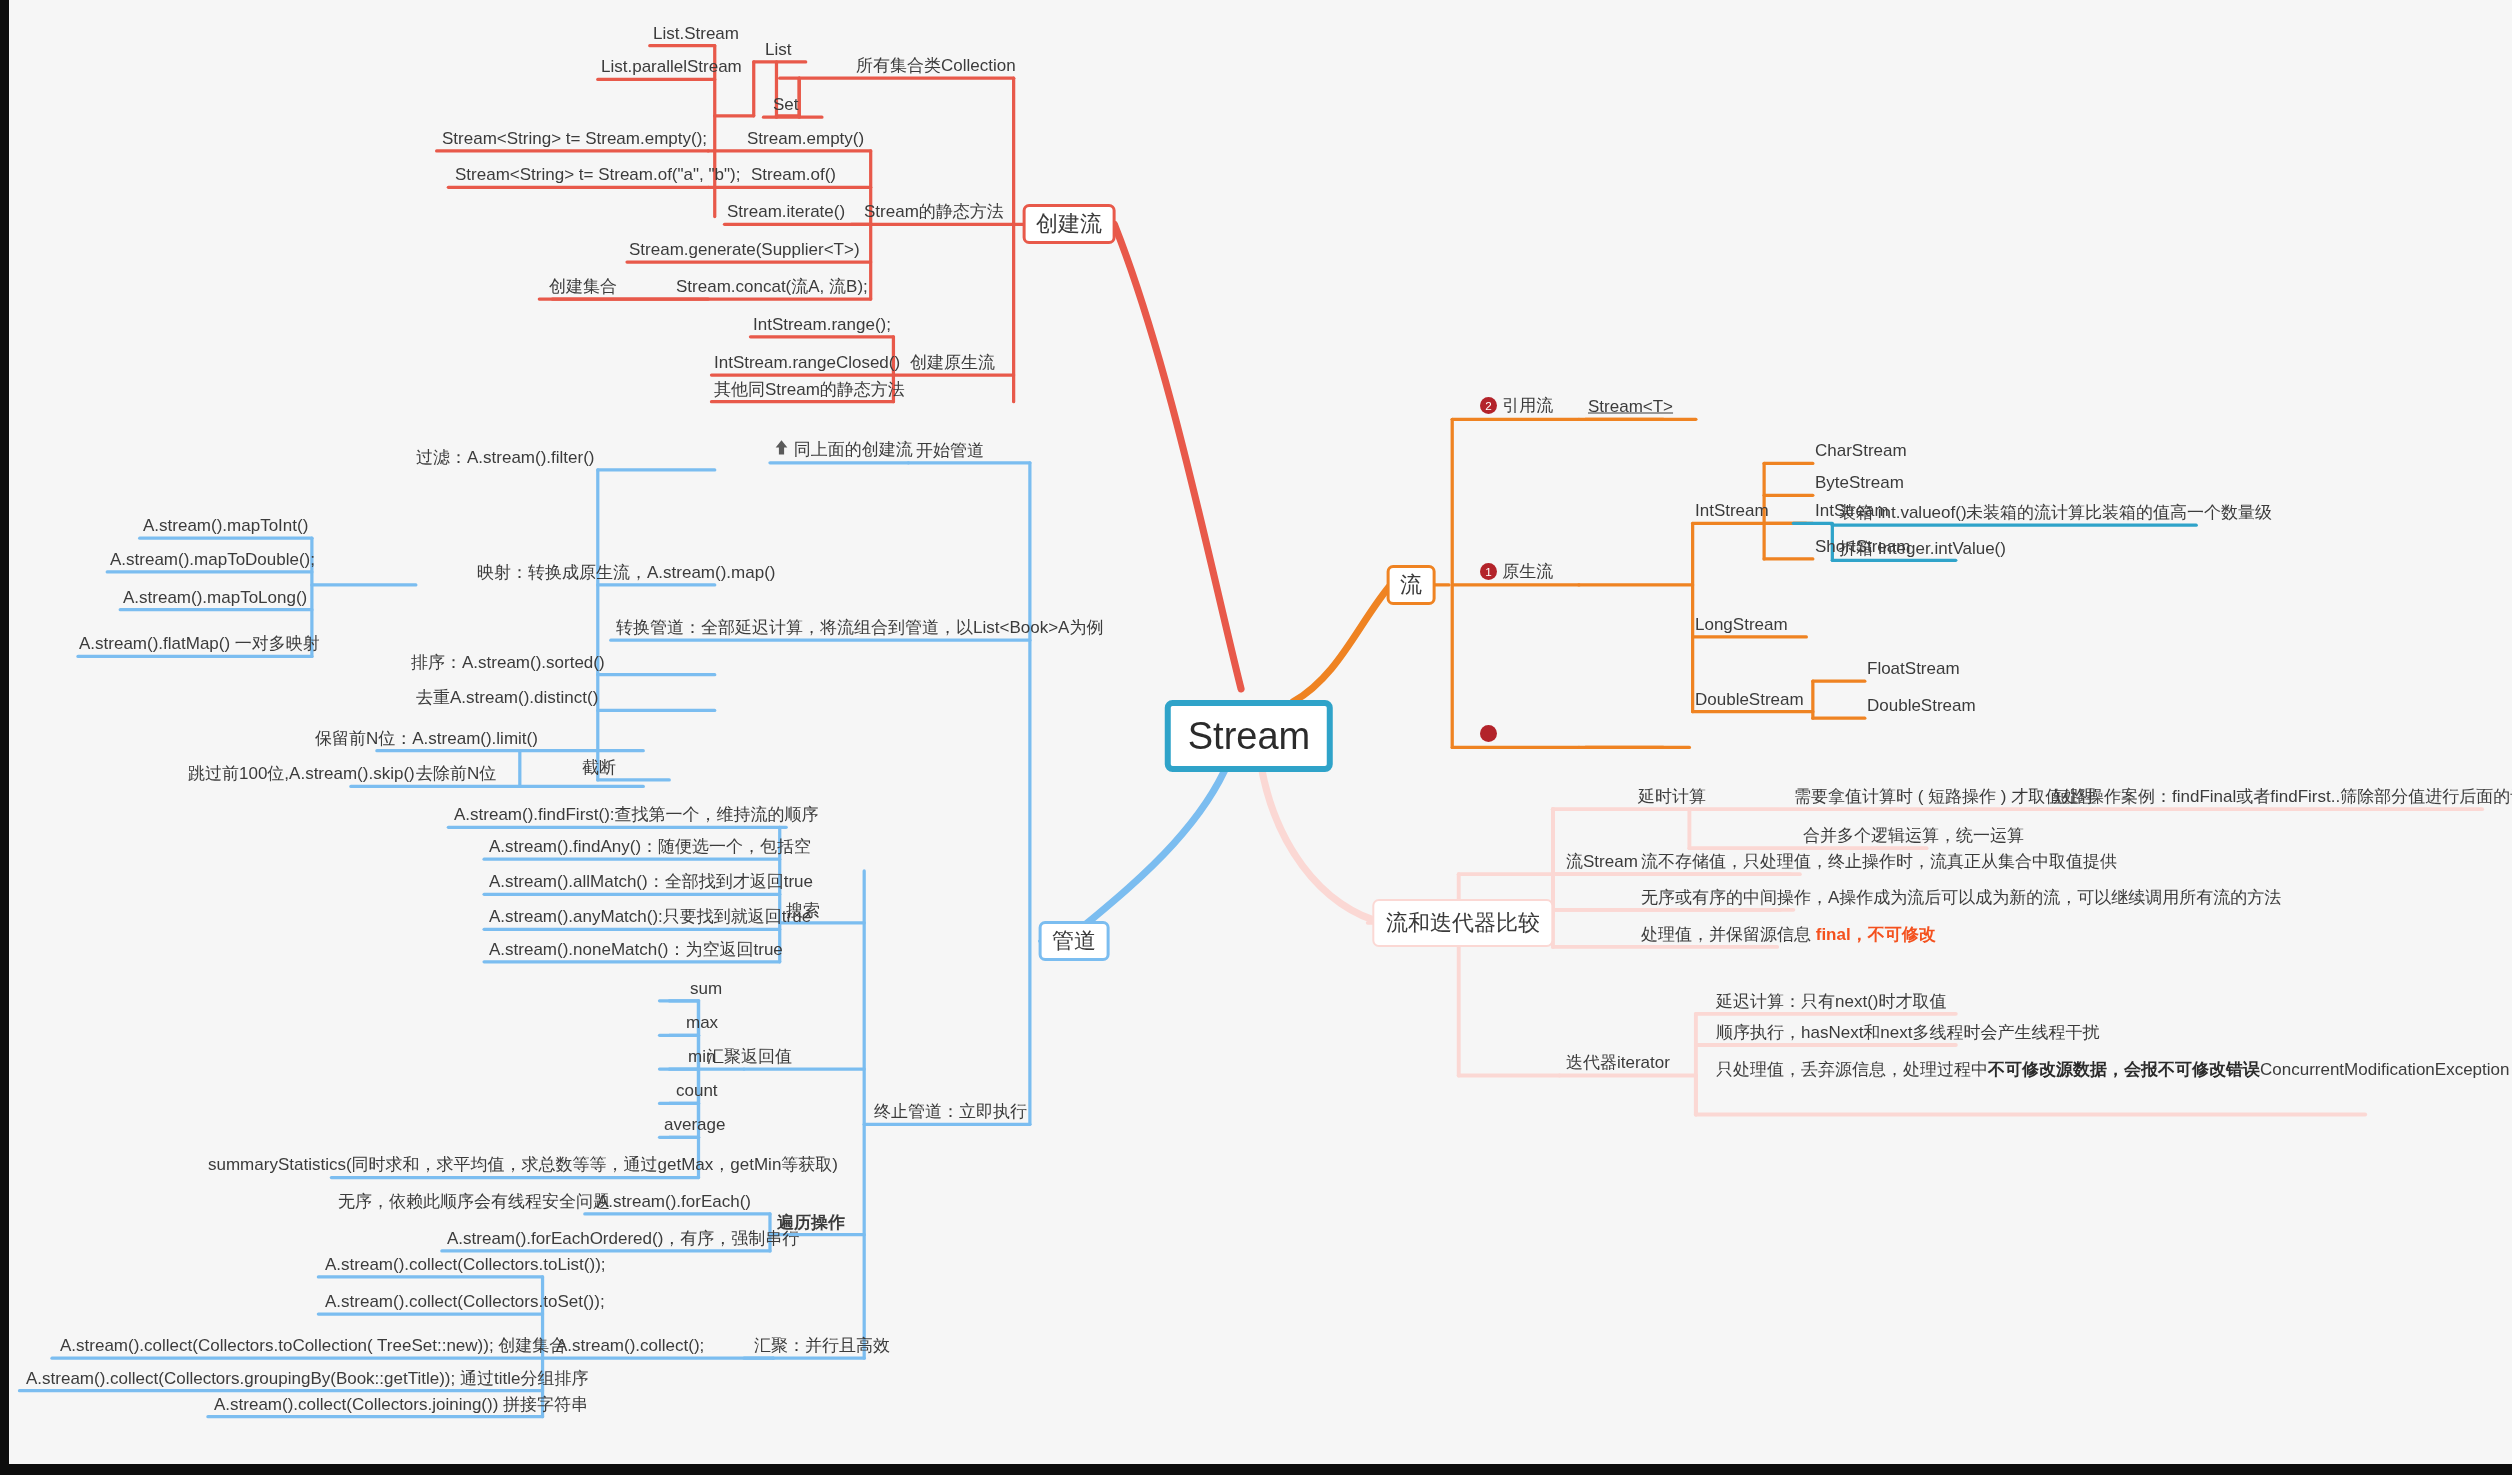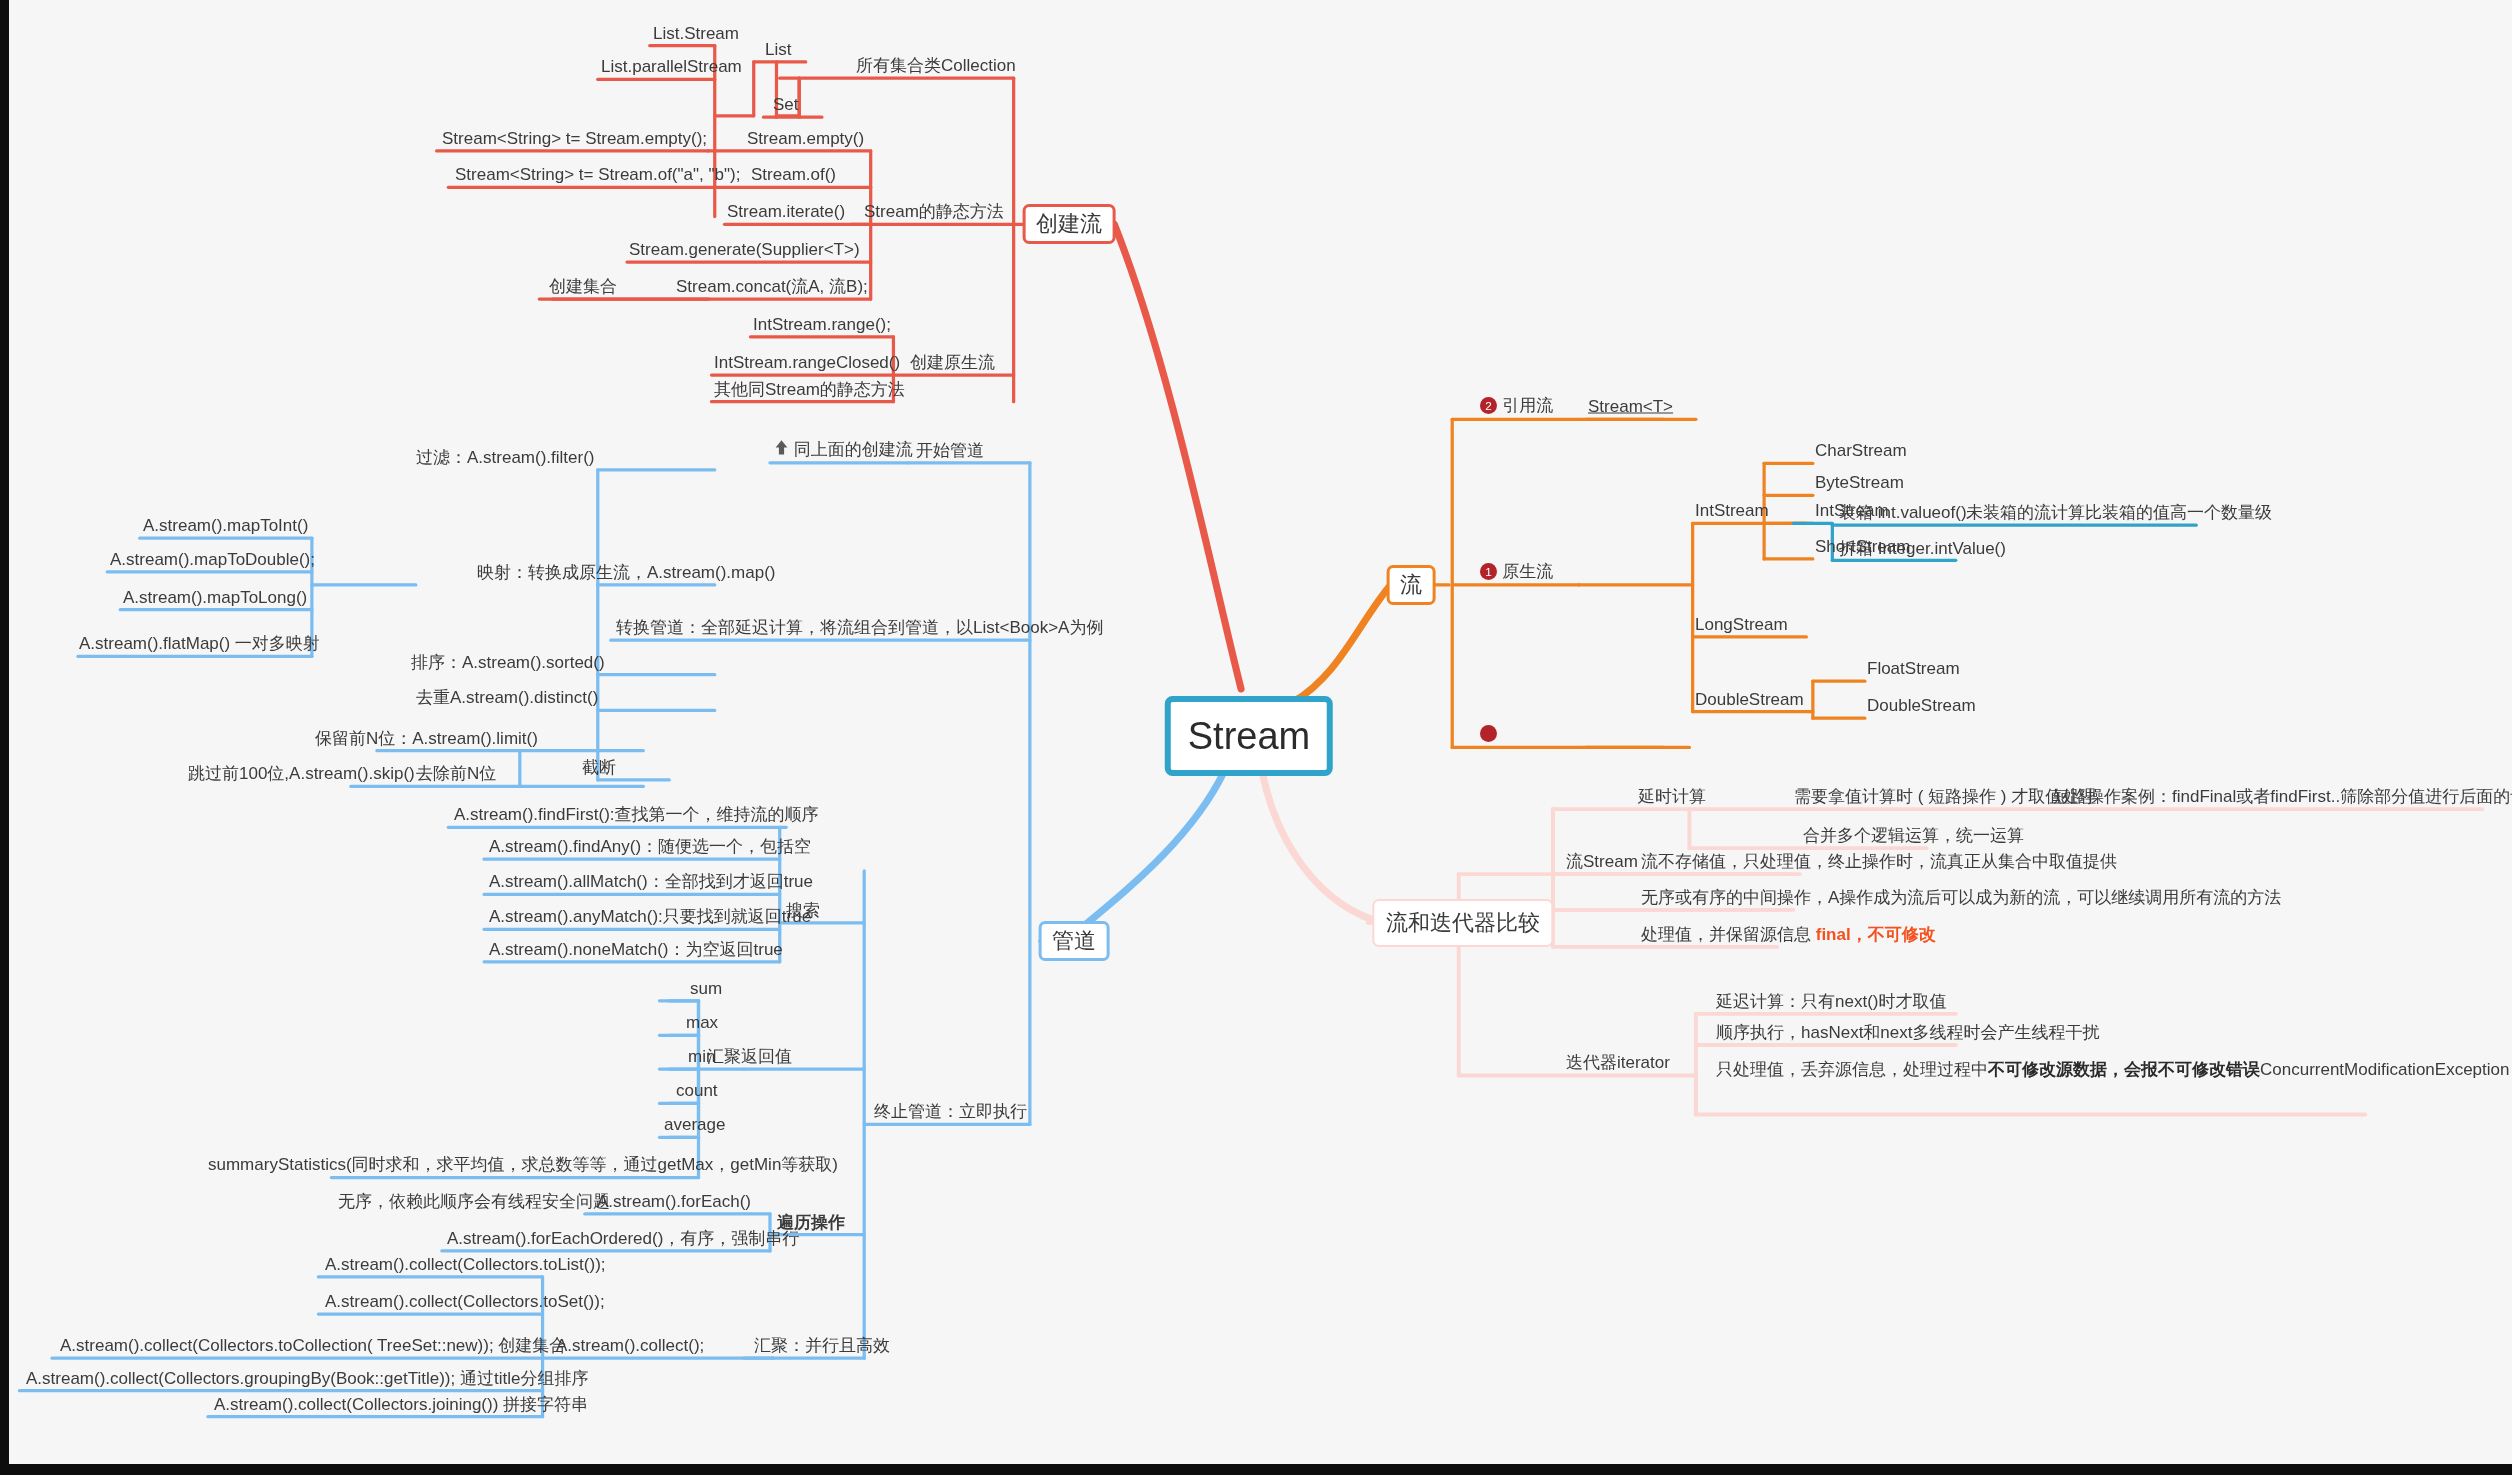--- a/index.html
+++ b/index.html
@@ -37,21 +37,21 @@
     display:flex;align-items:center;justify-content:center;
     box-sizing:border-box;
     white-space:nowrap;
   }
   #root-node{
     border:6.5px solid #2fa3c9;
     border-radius:7.8px;
     font-size:38px;
     color:#2b2b2b;
     padding:0 17px;
-    height:80px;
+    height:72px;
   }
   .b-red{border:3.2px solid #e8594a;font-size:22px;color:#3b3b3b;padding:0 10.4px;height:40px;}
   .b-orange{border:3.2px solid #ef8322;font-size:22px;color:#3b3b3b;padding:0 10.4px;height:40px;}
   .b-blue{border:3.2px solid #7bbdf0;font-size:22px;color:#3b3b3b;padding:0 10.4px;height:40px;}
   .b-pink{border:2.6px solid #fbd8d4;font-size:22px;color:#3b3b3b;padding:0 11.7px;height:48px;}
 
   .badge{
     display:inline-block;
     width:17px;height:17px;border-radius:50%;
     background:#b3232a;color:#fff;

